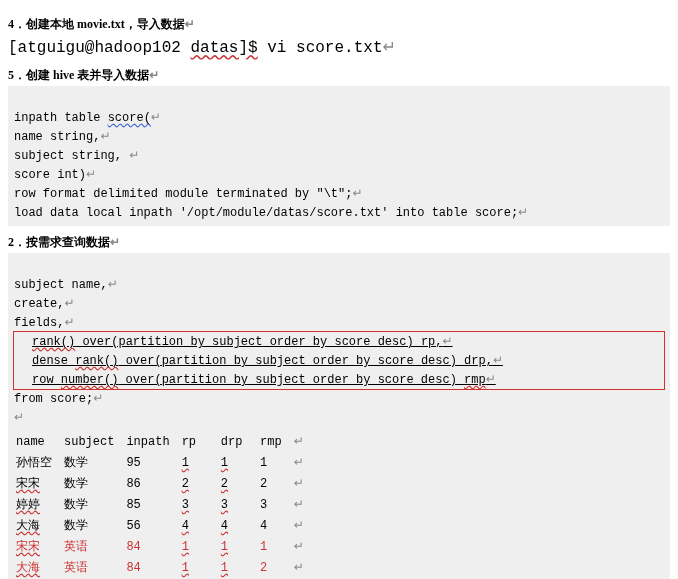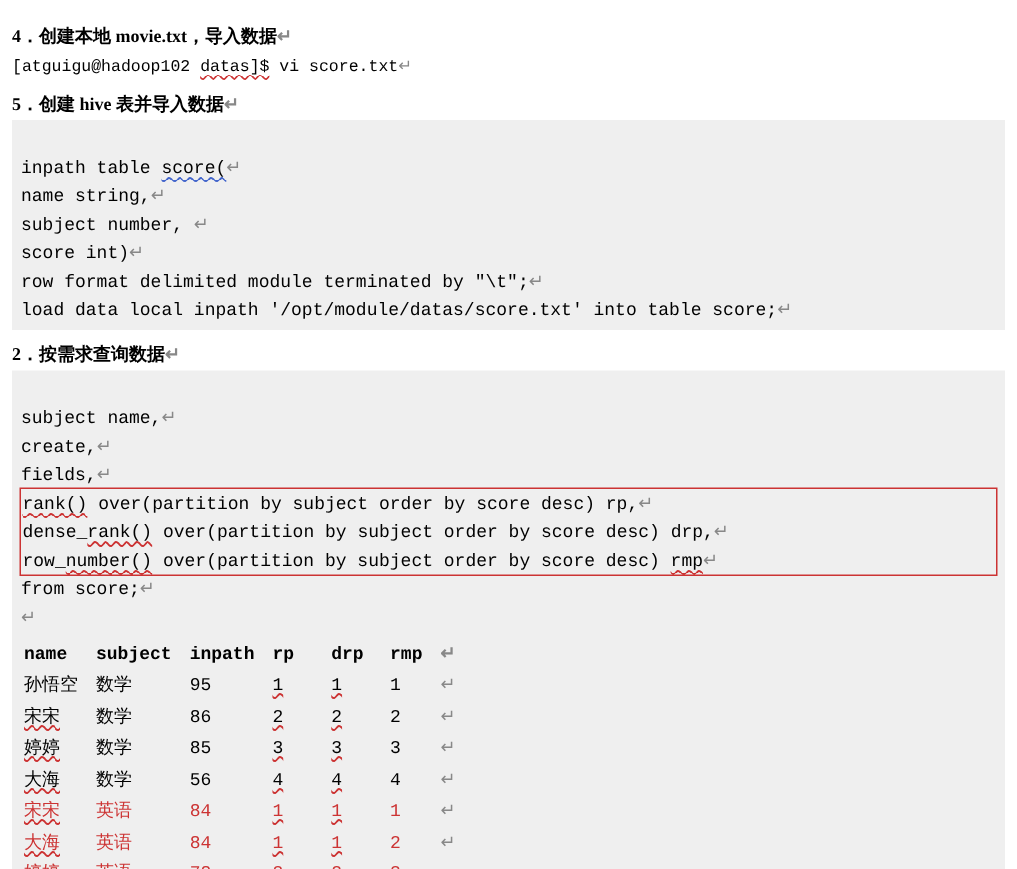--- a/index.html
+++ b/index.html
@@ -20,55 +20,56 @@
     background: #efefef;
     padding: 4px 6px;
     font-family: "Courier New", monospace;
     font-size: 12px;
     line-height: 18px;
     white-space: pre;
     position: relative;
   }
   .cmdline {
     font-family: "Courier New", monospace;
-    font-size: 11px;
+    font-size: 16px;
     padding: 2px 0;
     white-space: pre;
   }
   .ret {
     color: #888;
     font-family: Arial, sans-serif;
   }
   .sq2 {
     text-decoration: underline wavy #cc3333;
     text-underline-offset: 2px;
   }
   .sq3 {
     text-decoration: underline wavy #4466cc;
     text-underline-offset: 2px;
   }
   .redbox {
     border: 1px solid #cc3333;
     margin: -1px;
-    padding: 0 1px;
+    padding: 0 18px;
+    text-decoration: underline;
   }
   table.scoretab {
     border-collapse: collapse;
     font-family: "Courier New", monospace;
     font-size: 12px;
     margin-top: 4px;
   }
   table.scoretab td, table.scoretab th {
     padding: 1px 10px 1px 2px;
     text-align: left;
     height: 17px;
     white-space: nowrap;
   }
   table.scoretab th {
-    font-weight: bold;
+    font-weight: normal;
     margin-left: 16px;
   }
   .redrow td, .redrow th { color: #cc3333; }
   .sqcell {
     text-decoration: underline wavy #cc3333;
     text-underline-offset: 2px;
     padding-right: 30px !important;
   }
   .namecell {
     text-decoration: underline wavy #cc3333;
@@ -79,21 +80,21 @@
 </head>
 <body>
 
 <div class="heading"><span>4．创建本地 movie.txt，导入数据</span><span class="ret">↵</span></div>
 <div class="cmdline"><span>[atguigu@hadoop102 </span><span class="sq2">datas]$</span><span> vi score.txt</span><span class="ret">↵</span></div>
 
 <div class="heading"><span>5．创建 hive 表并导入数据</span><span class="ret">↵</span></div>
 <div class="codeblock">
 <span>inpath table </span><span class="sq3">score(</span><span class="ret">↵</span>
 <span>name string,</span><span class="ret">↵</span>
-<span>subject number, </span><span class="ret">↵</span>
+<span>subject string, </span><span class="ret">↵</span>
 <span>score int)</span><span class="ret">↵</span>
 <span>row format delimited module terminated by "\t";</span><span class="ret">↵</span>
 <span>load data local inpath '/opt/module/datas/score.txt' into table score;</span><span class="ret">↵</span>
 </div>
 
 <div class="heading"><span>2．按需求查询数据</span><span class="ret">↵</span></div>
 <div class="codeblock">
 <span>subject name,</span><span class="ret">↵</span>
 <span>create,</span><span class="ret">↵</span>
 <span>fields,</span><span class="ret">↵</span>

